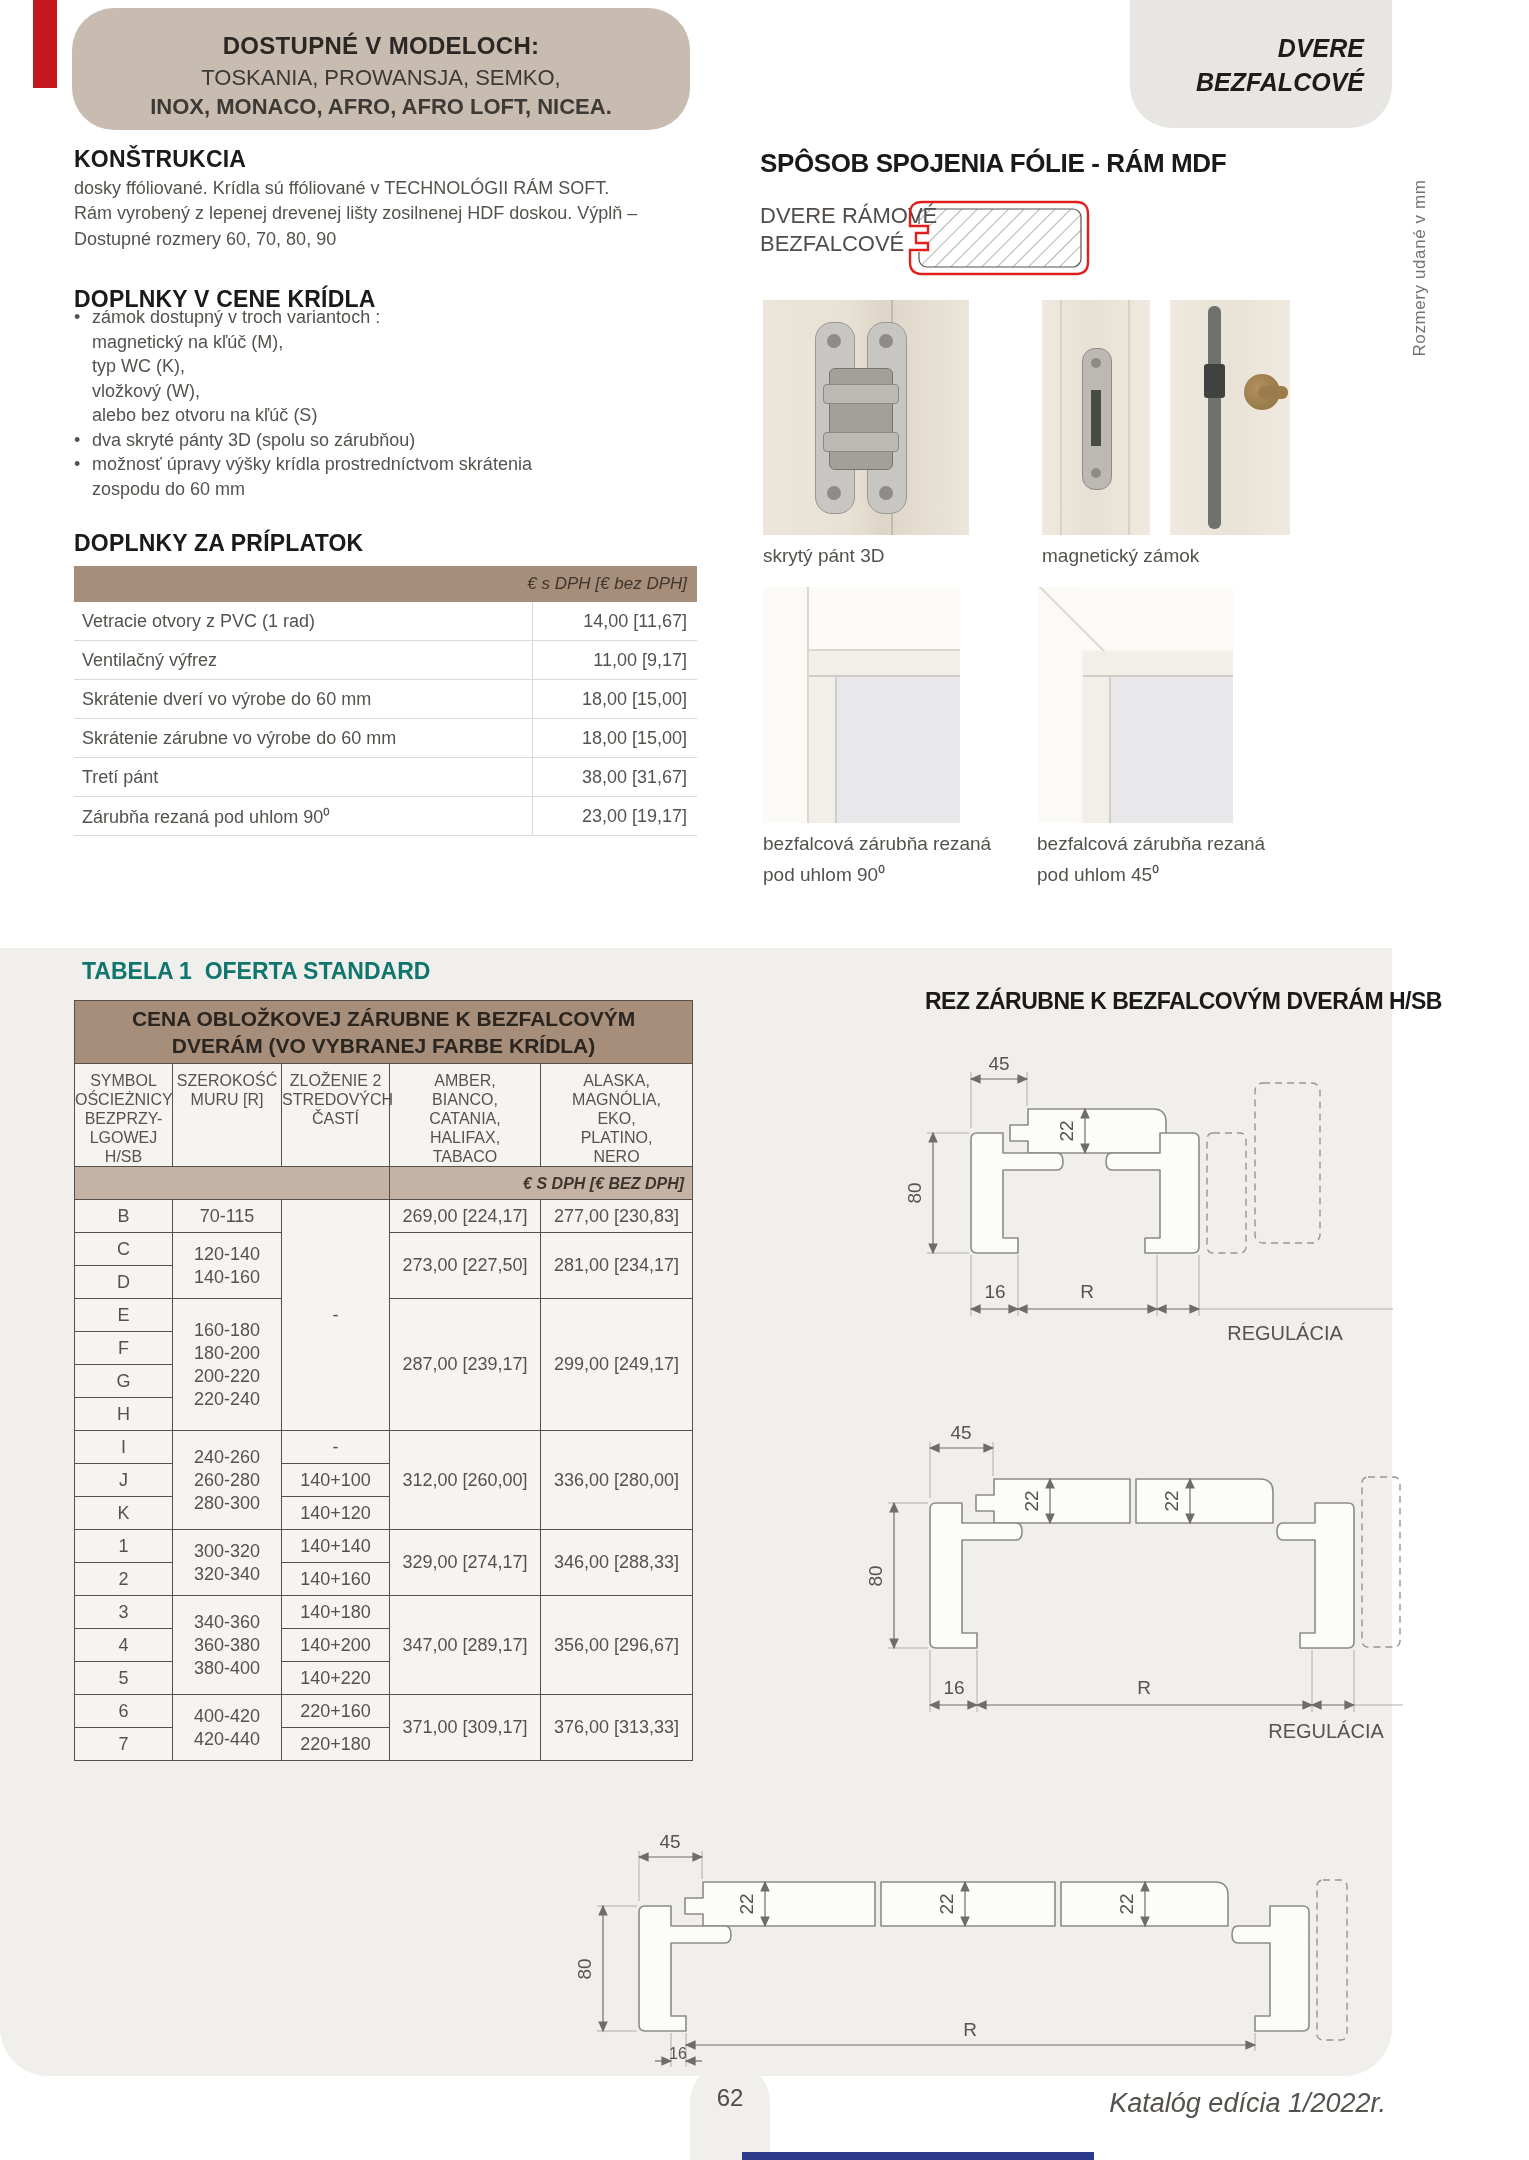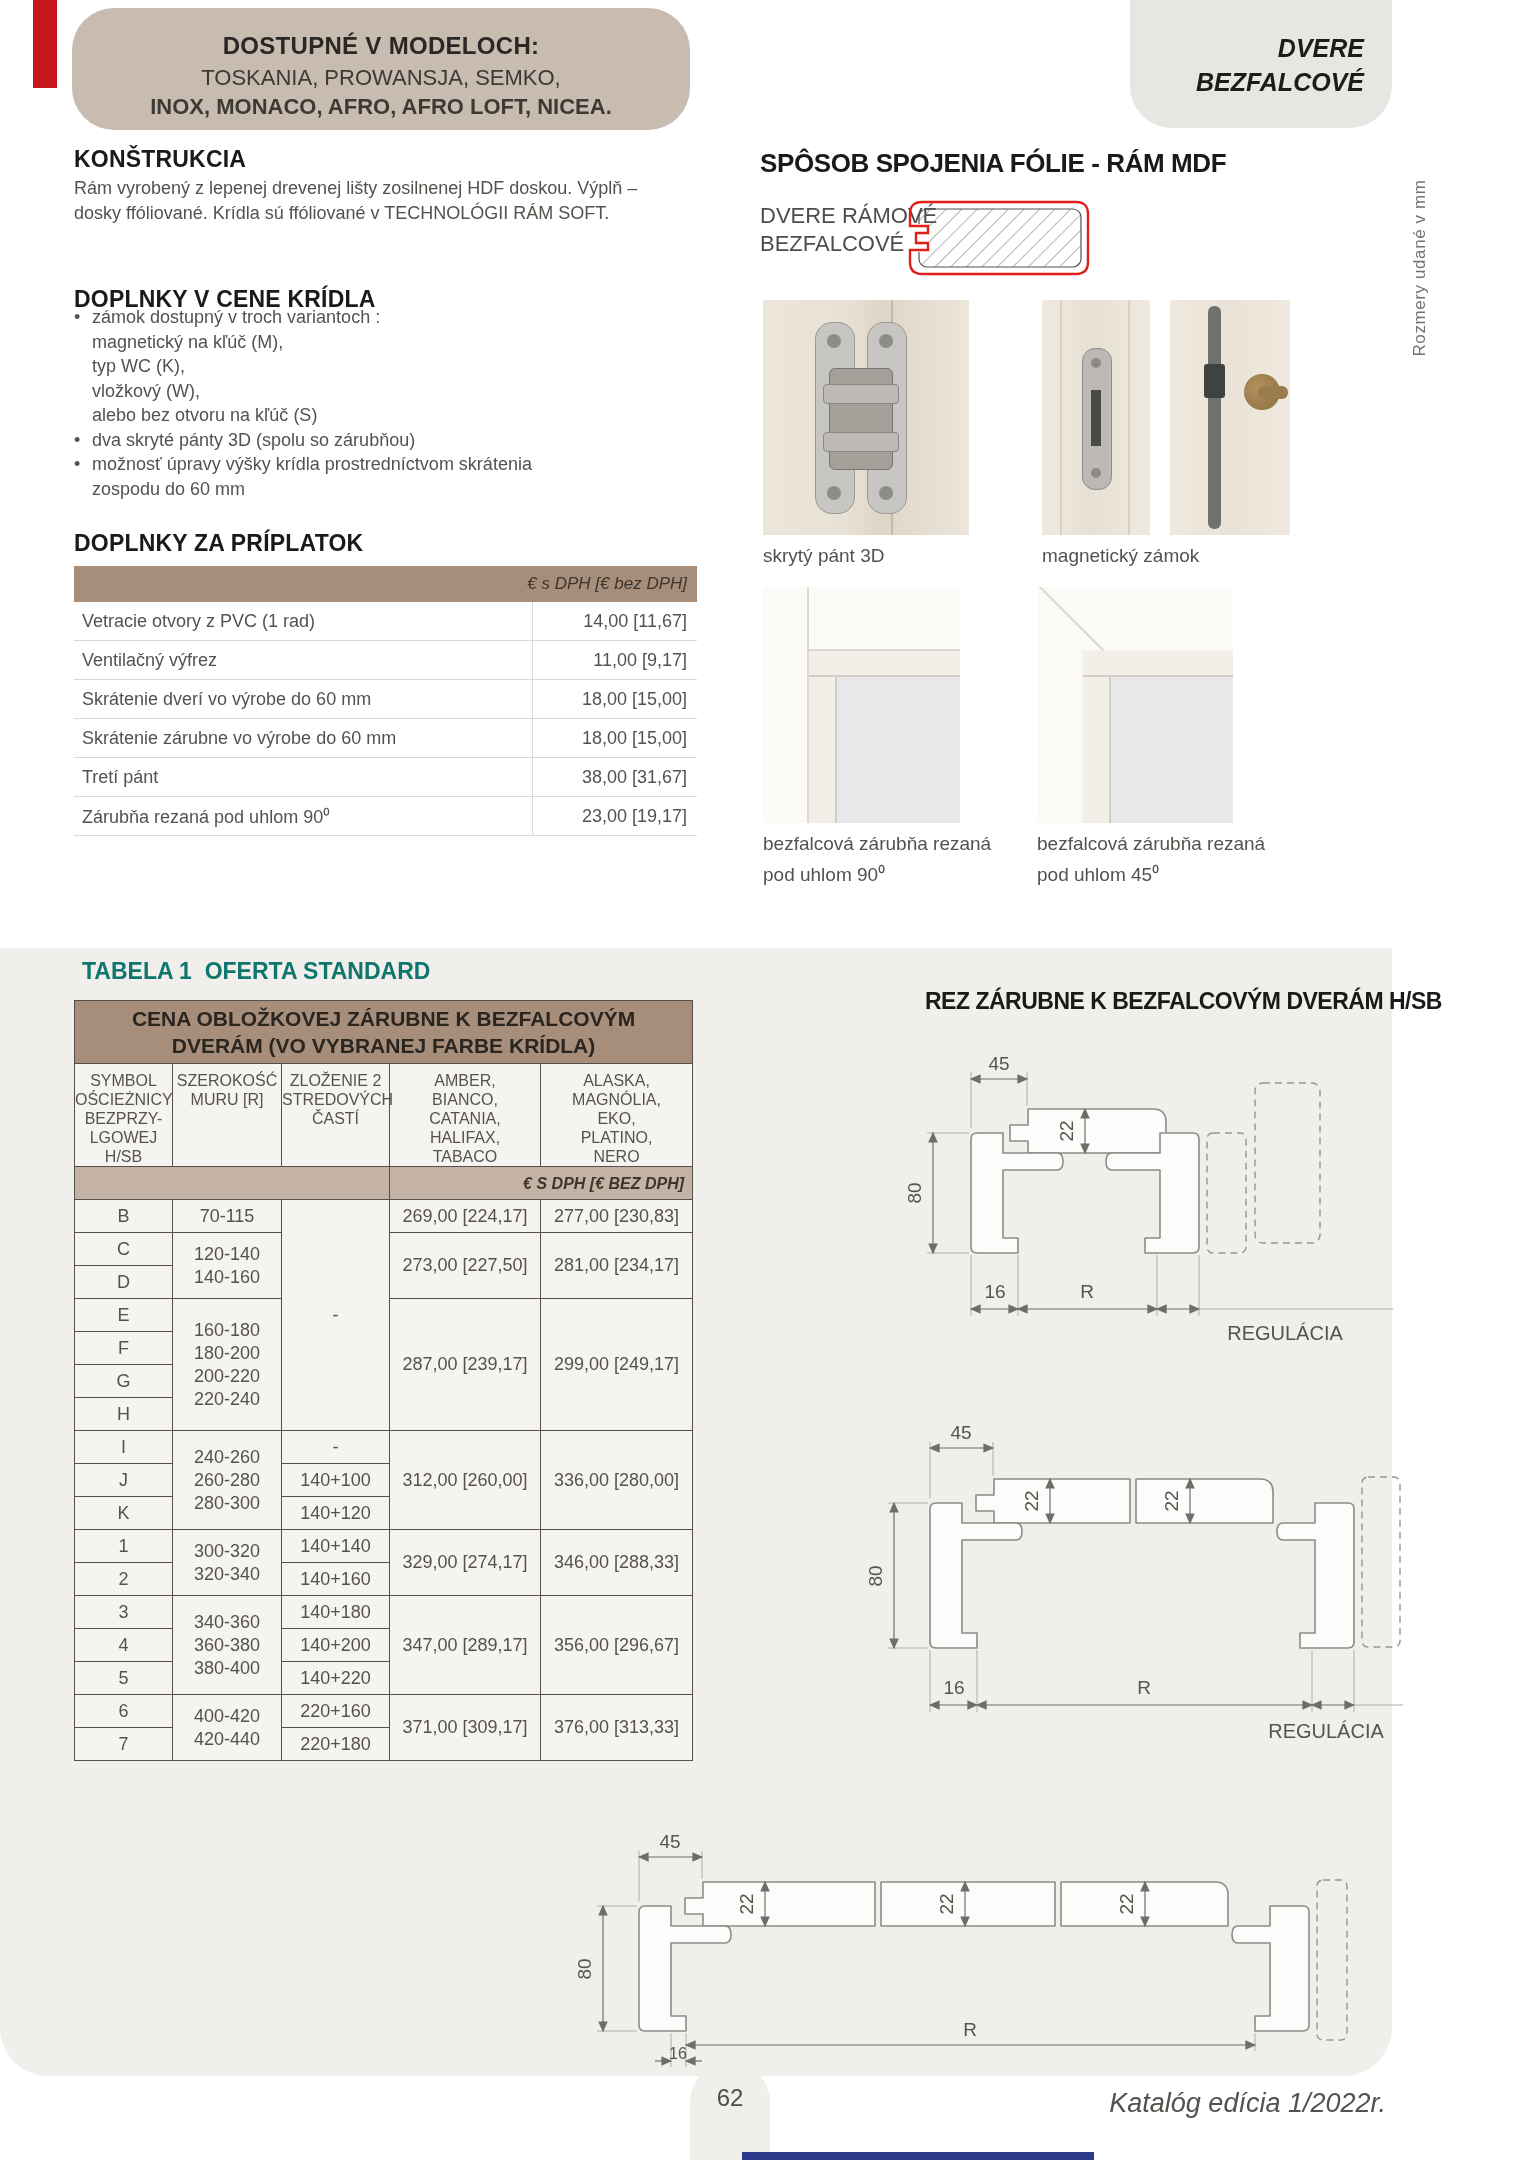--- a/index.html
+++ b/index.html
@@ -87,22 +87,23 @@
 
   <div class="abs badge">
     <div class="abs badge-l1 nw">DVERE</div>
     <div class="abs badge-l2 nw">BEZFALCOVÉ</div>
   </div>
 
   <div class="abs sidenote nw">Rozmery udané v mm</div>
 
   <div class="abs h1 nw" style="left:74px;top:146px;">KONŠTRUKCIA</div>
   <div class="abs body-lines" style="left:74px;top:176px;">
+    <div class="nw">dosky ffóliované. Krídla sú ffóliované v TECHNOLÓGII RÁM SOFT.</div>
     <div class="nw">Rám vyrobený z lepenej drevenej lišty zosilnenej HDF doskou. Výplň –</div>
-    <div class="nw">dosky ffóliované. Krídla sú ffóliované v TECHNOLÓGII RÁM SOFT.</div>
+    <div class="nw">Dostupné rozmery 60, 70, 80, 90</div>
   </div>
 
   <div class="abs h1 nw" style="left:74px;top:286px;">DOPLNKY V CENE KRÍDLA</div>
   <div class="abs blist" style="left:74px;top:305px;">
     <div class="bline nw"><span class="bchar">•</span><span>zámok dostupný v troch variantoch :</span></div>
     <div class="bline nw"><span class="bind"></span><span>magnetický na kľúč (M),</span></div>
     <div class="bline nw"><span class="bind"></span><span>typ WC (K),</span></div>
     <div class="bline nw"><span class="bind"></span><span>vložkový (W),</span></div>
     <div class="bline nw"><span class="bind"></span><span>alebo bez otvoru na kľúč (S)</span></div>
     <div class="bline nw"><span class="bchar">•</span><span>dva skryté pánty 3D (spolu so zárubňou)</span></div>

